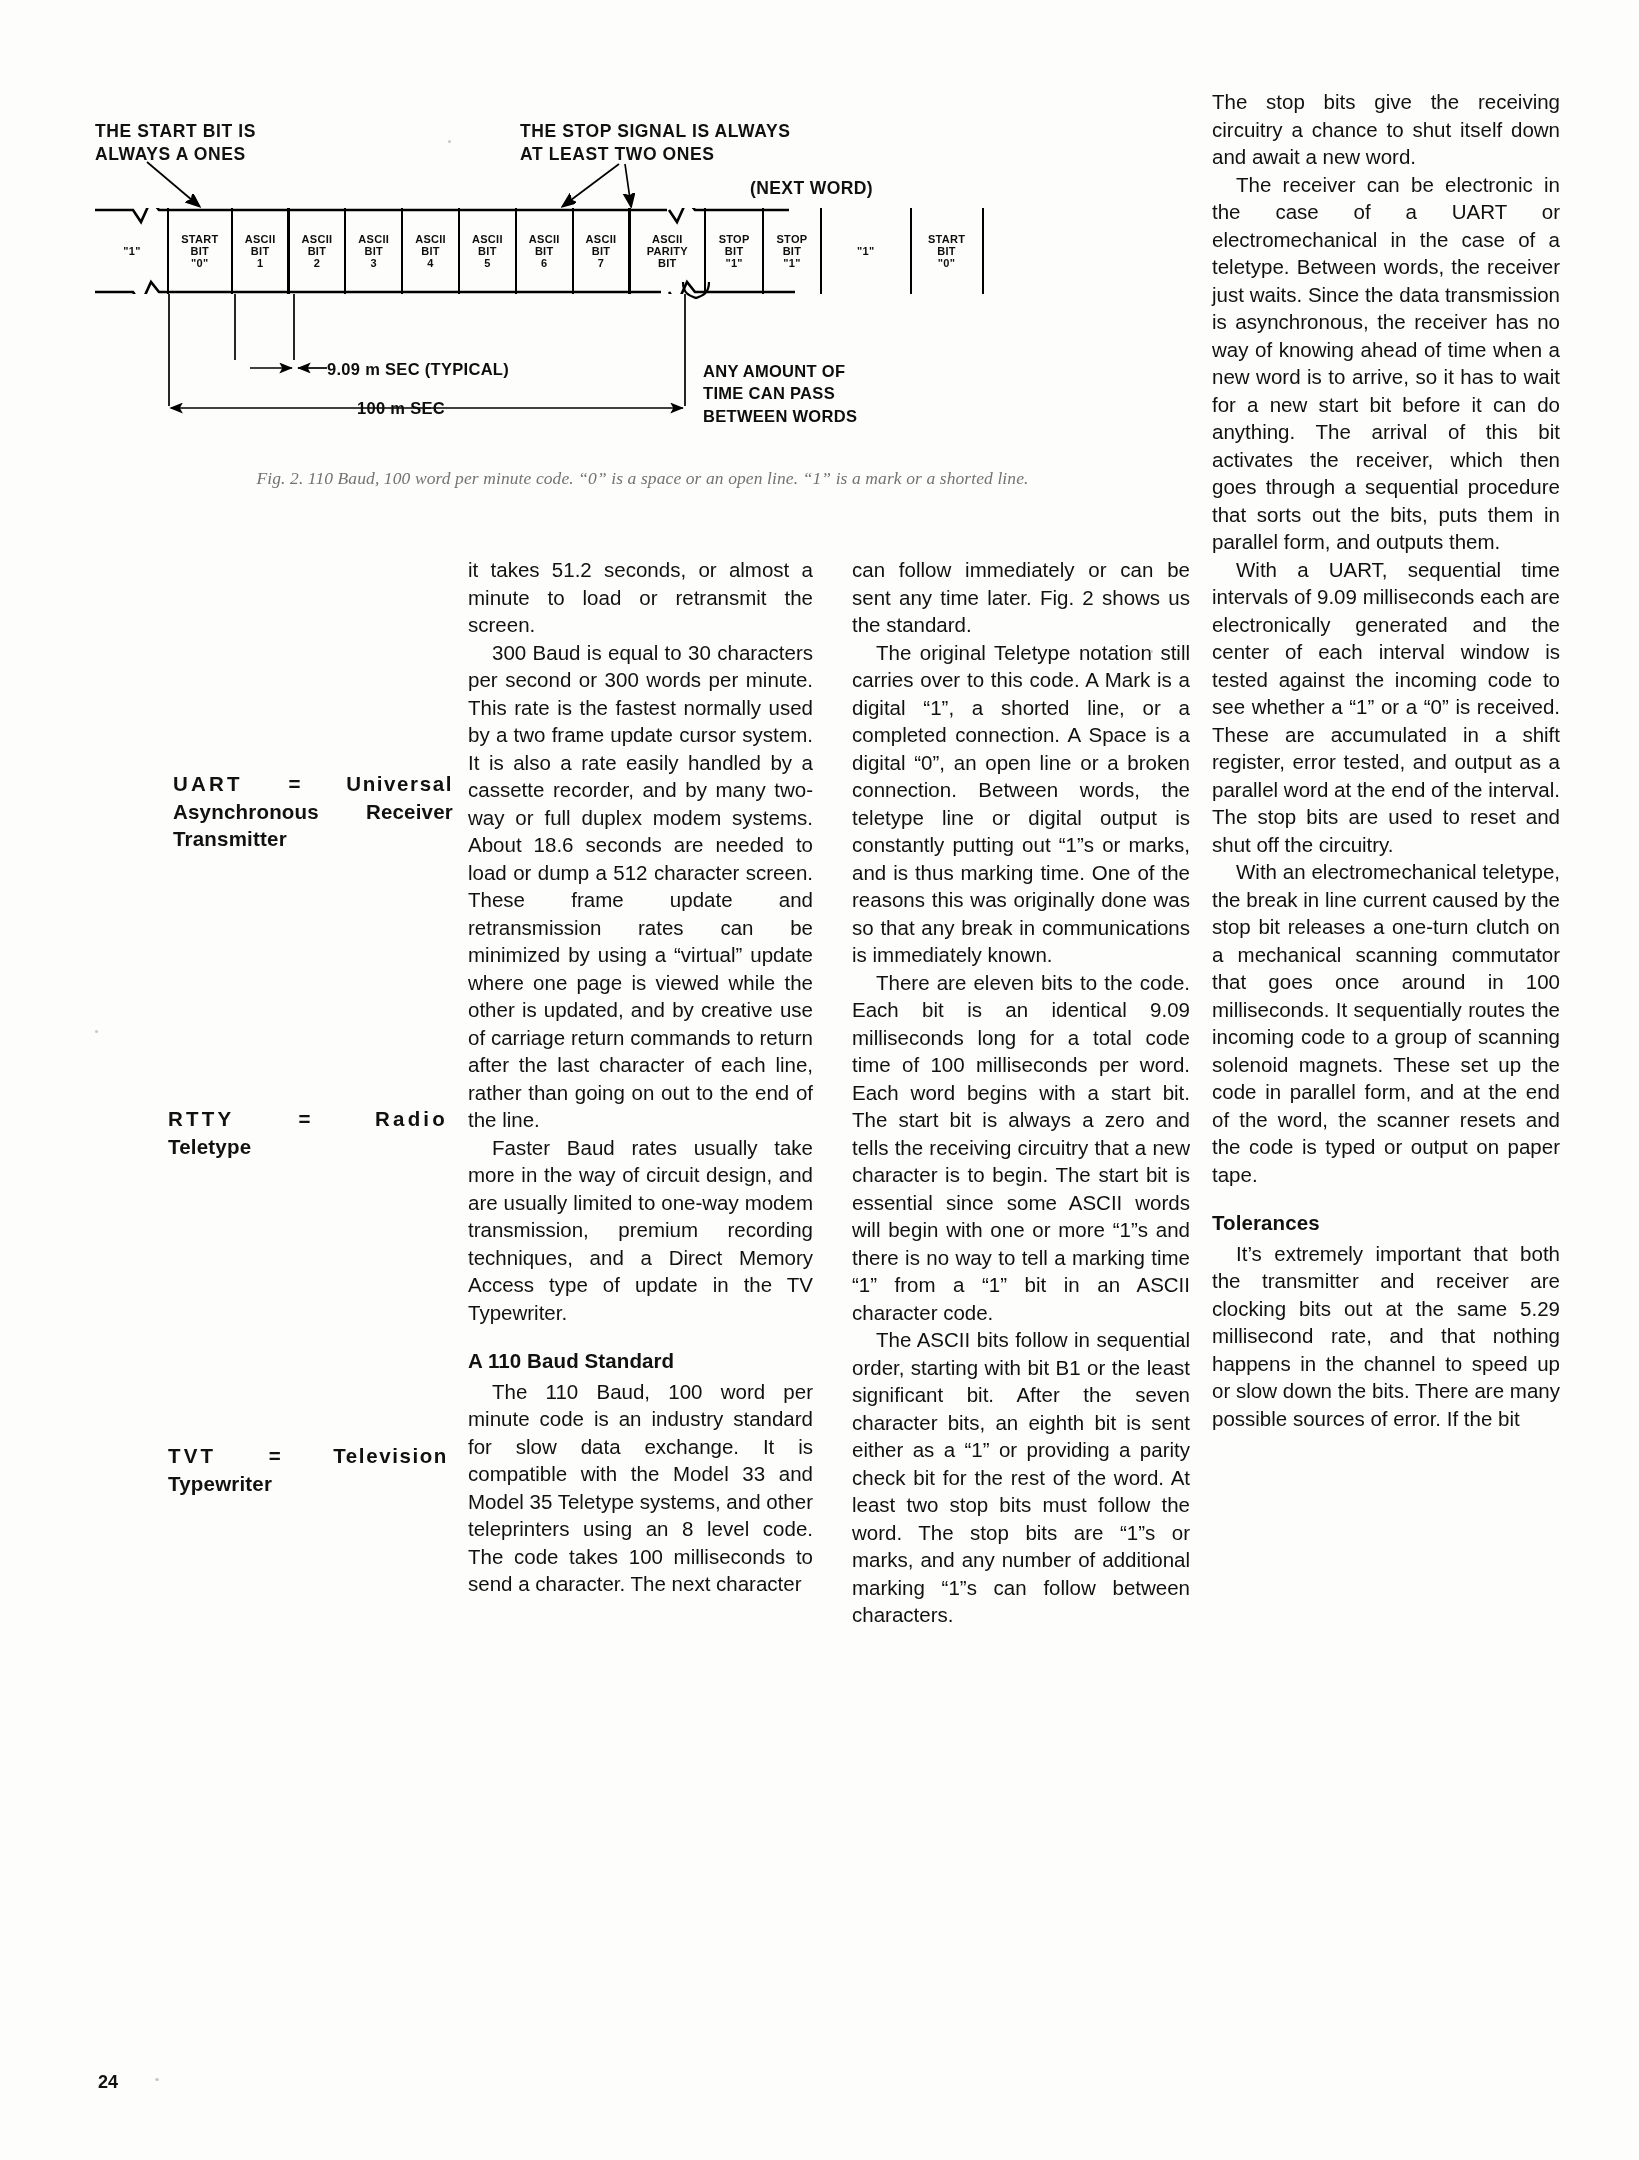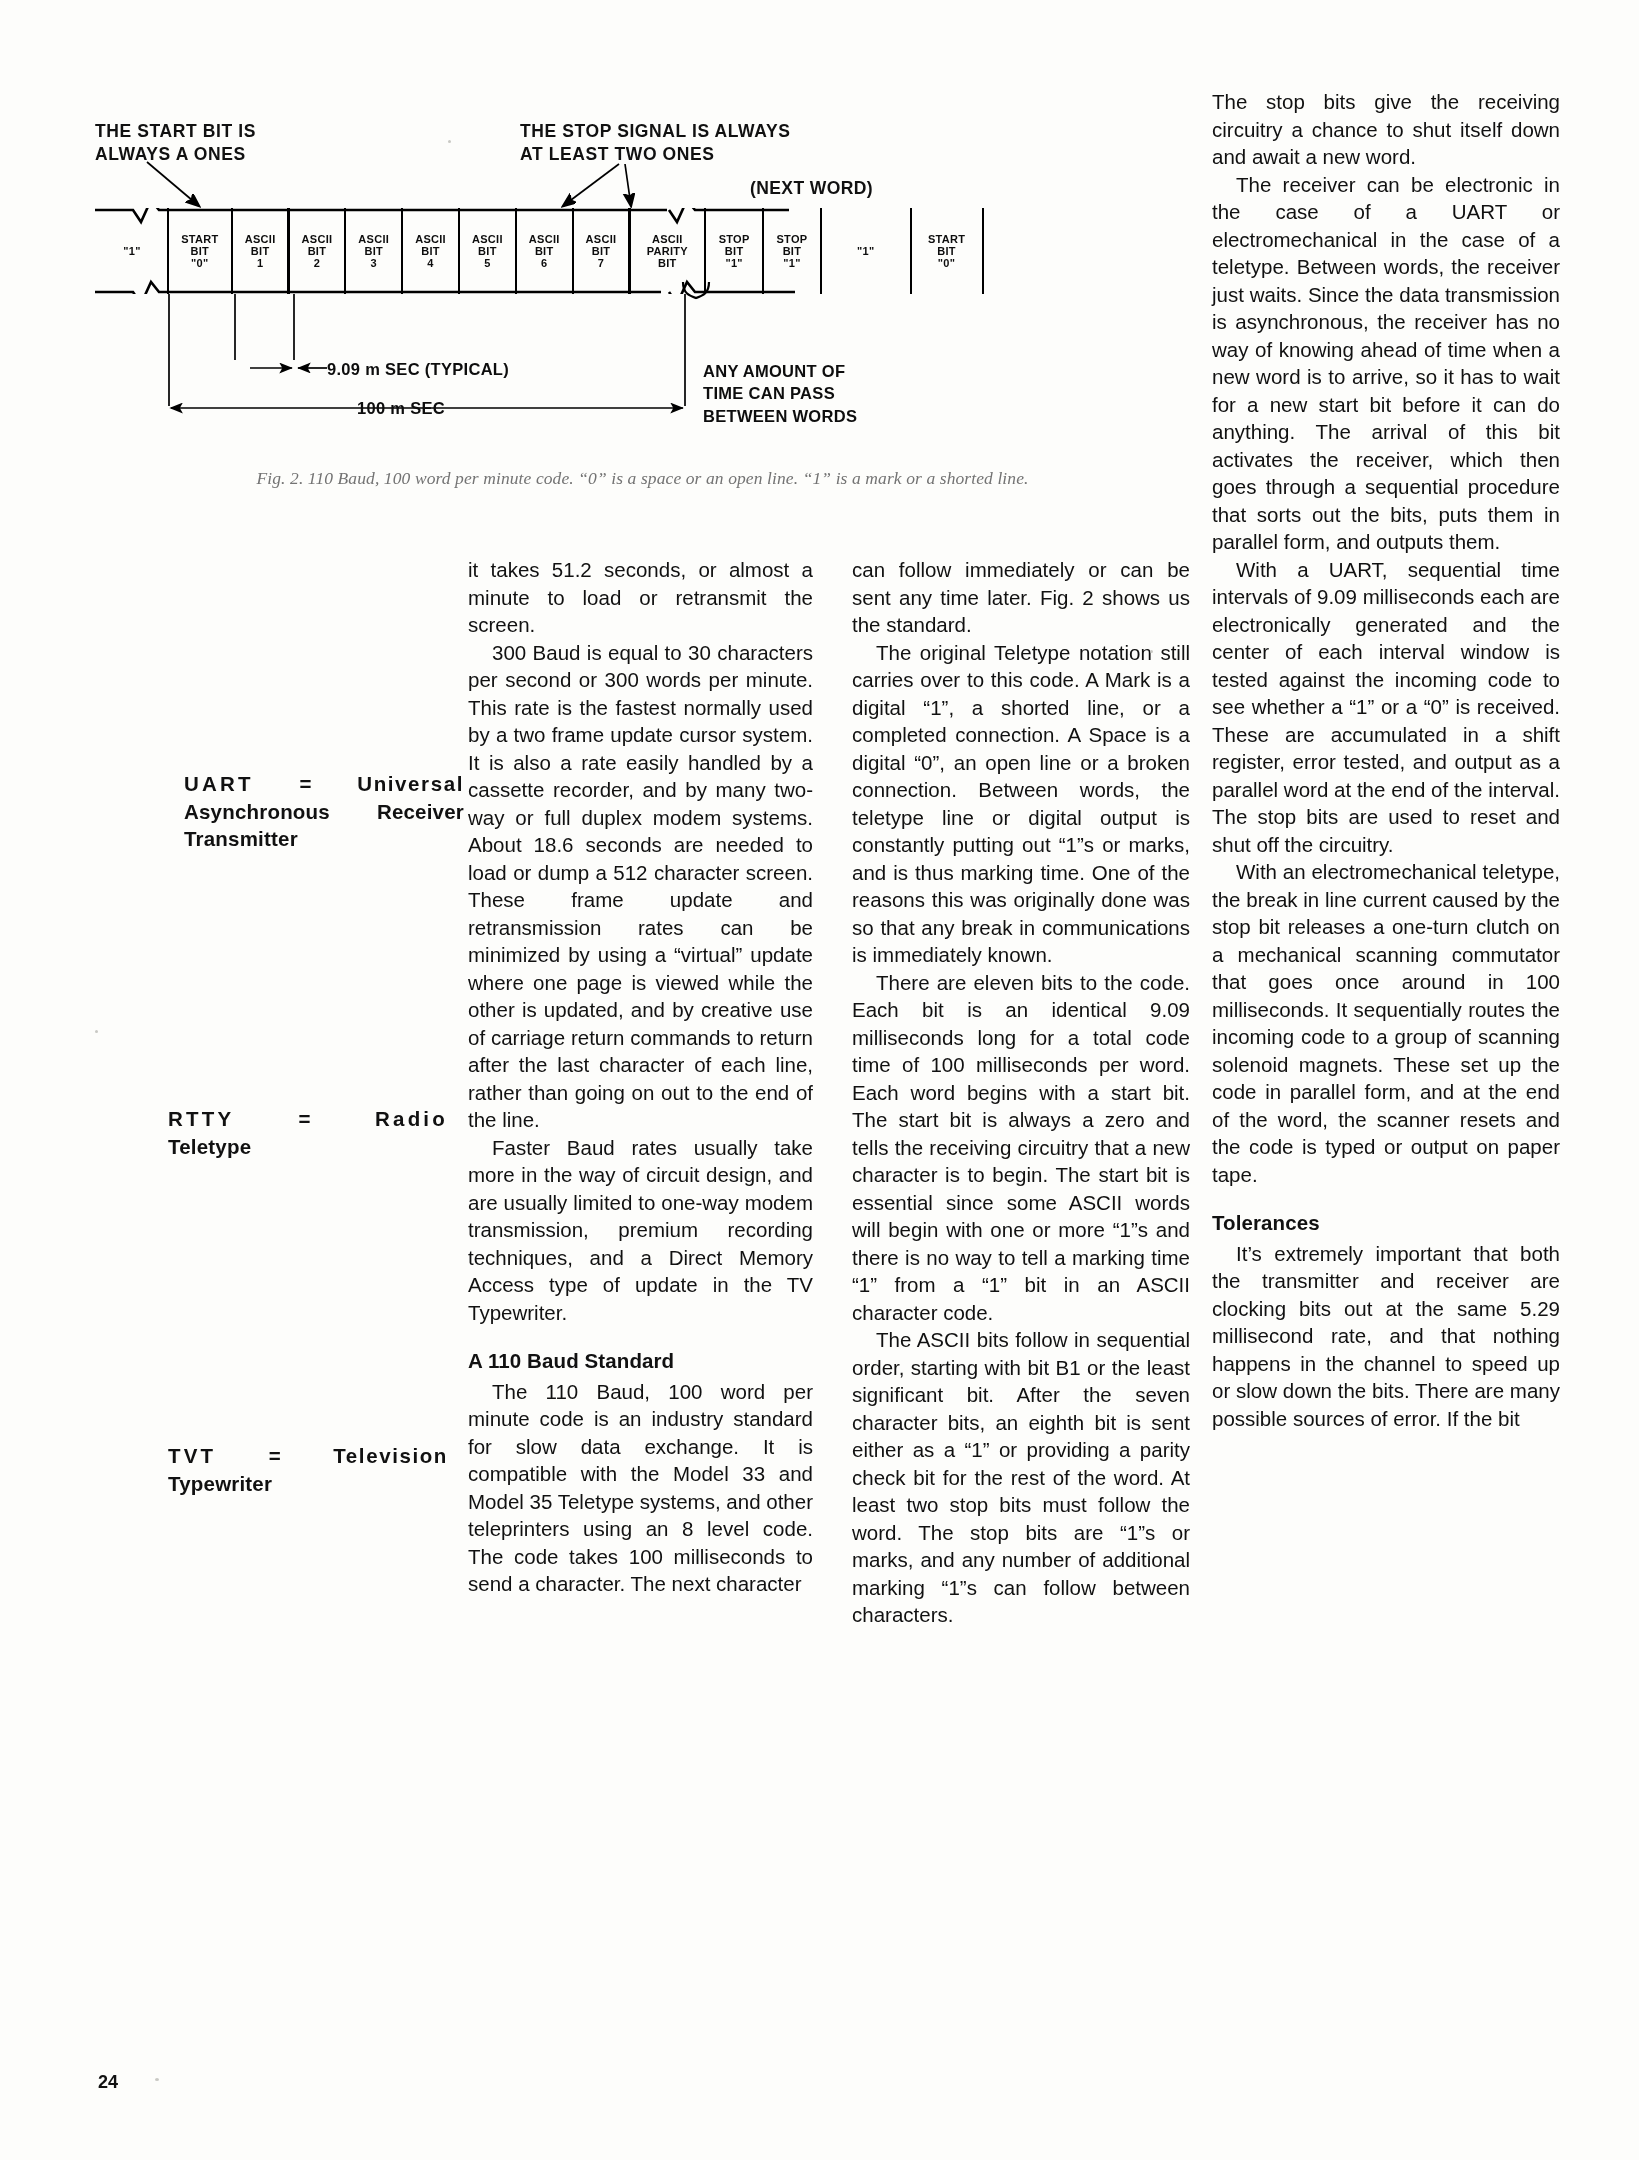--- a/index.html
+++ b/index.html
@@ -154,21 +154,21 @@
     text-align: justify;
     letter-spacing: 0.2px;
   }
 
   #col1 { left: 168px; top: 770px;  width: 280px; }
   #col2 { left: 468px; top: 556px;  width: 345px; }
   #col3 { left: 852px; top: 556px;  width: 338px; }
   #col4 { left: 1212px; top: 88px;  width: 348px; }
 
   .def-block { position: absolute; width: 280px; }
-  #def-uart { top: 0px; left: 16px; }
+  #def-uart { top: 0px; left: 5px; }
   #def-rtty { top: 335px; left: 0px; }
   #def-tvt  { top: 672px; left: 0px; }
 
   .sp-wide { letter-spacing: 3.2px; }
   .sp-med  { letter-spacing: 1.6px; }
 
   
   #folio {
     position: absolute;
     left: 98px;

